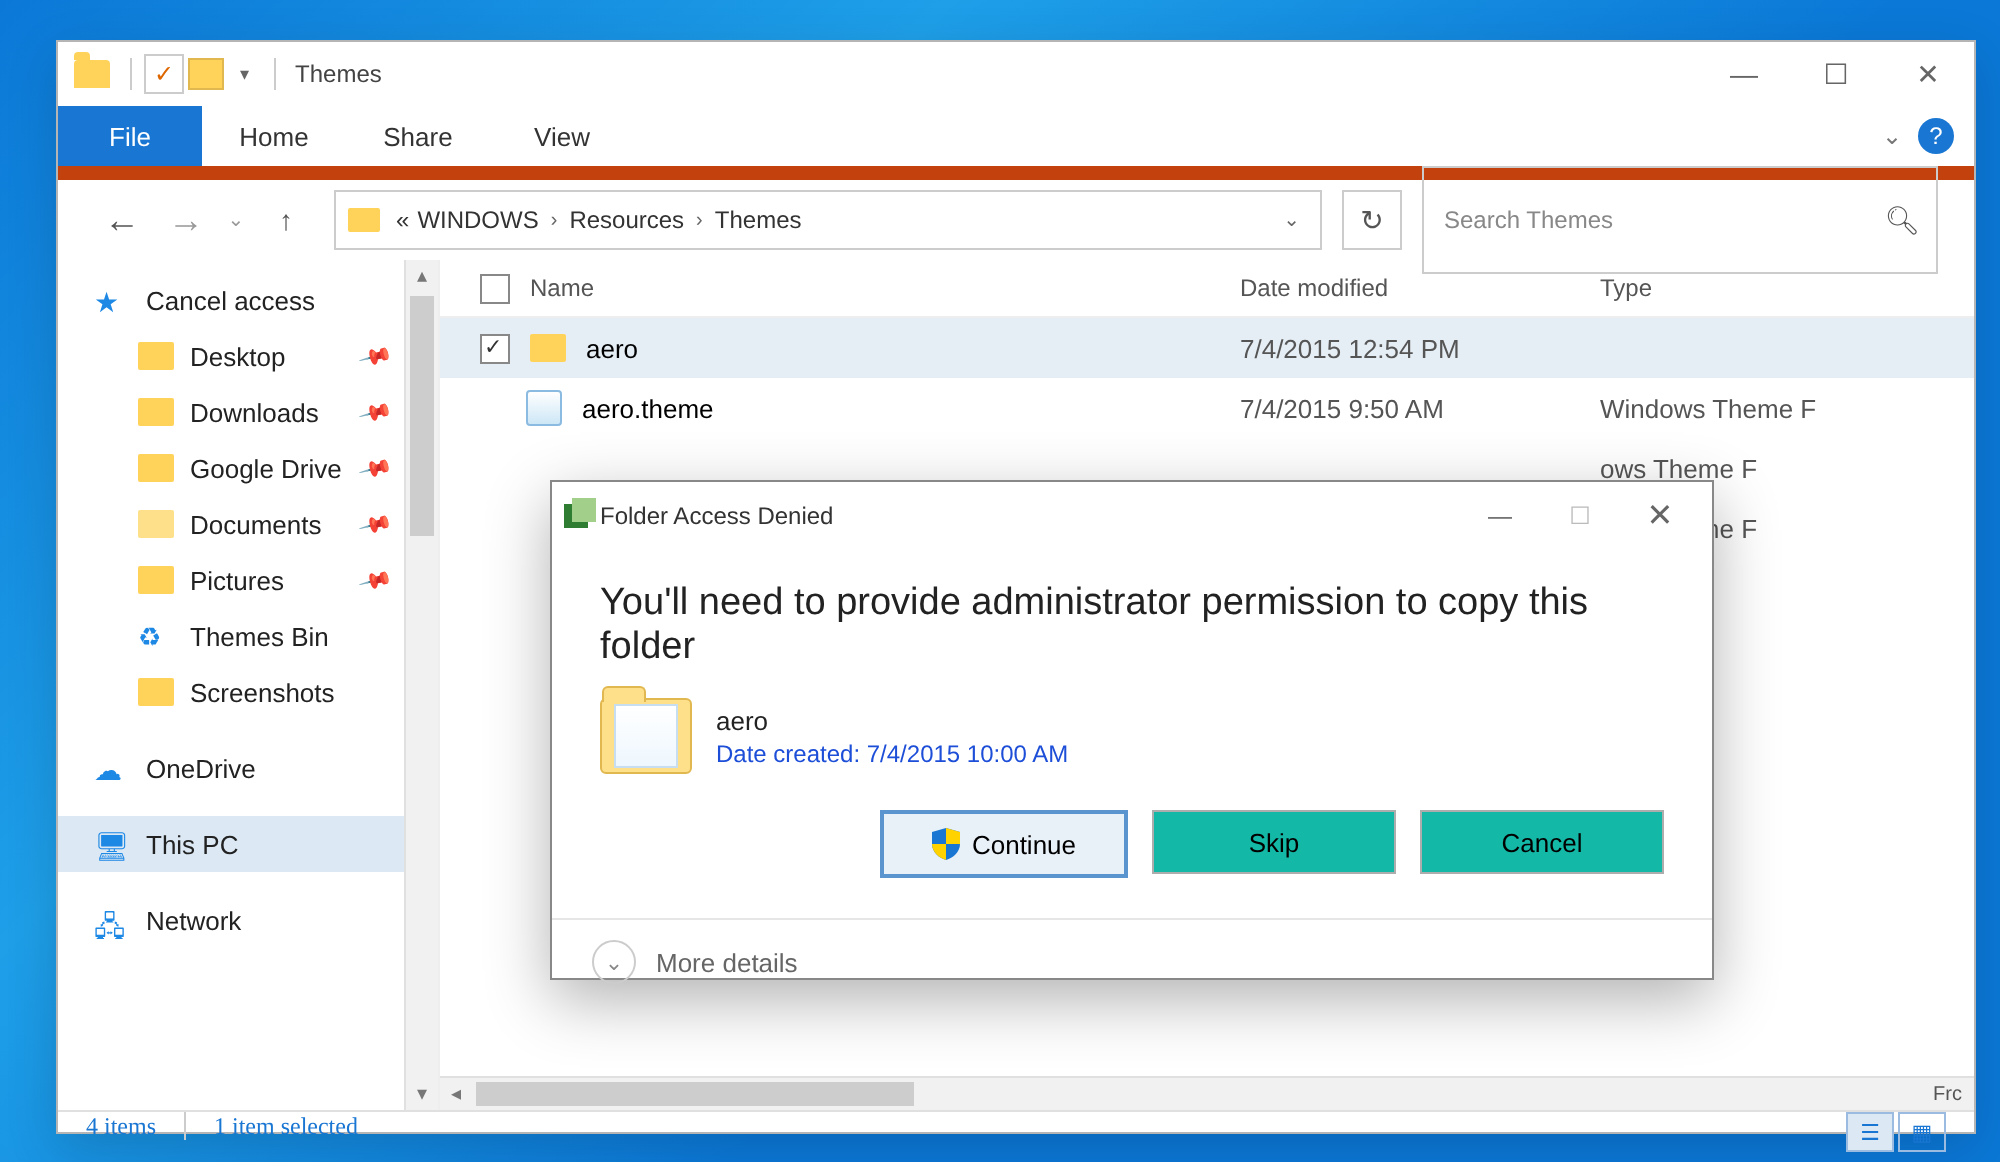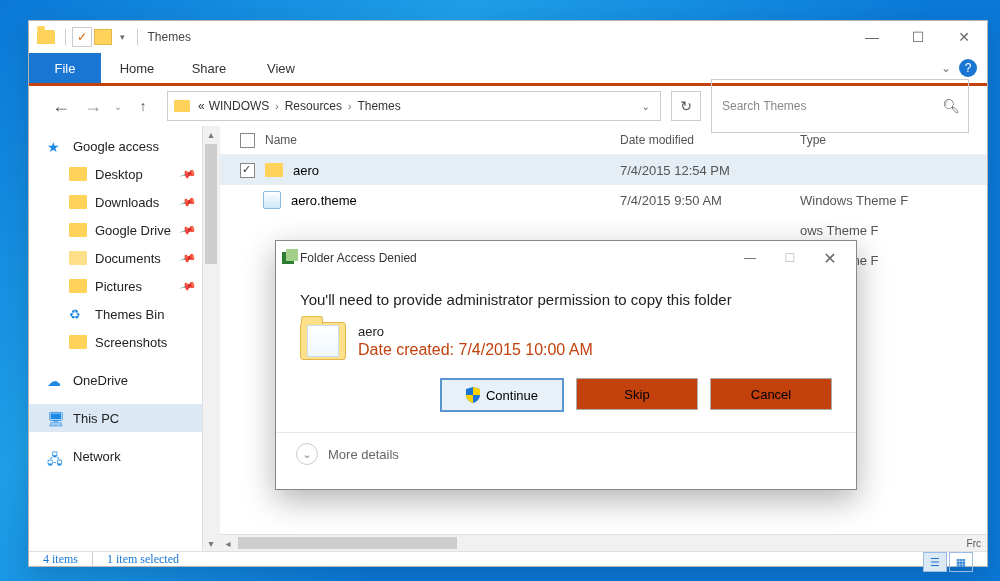--- a/index.html
+++ b/index.html
@@ -8,21 +8,21 @@
 .titlebar{height:32px;display:flex;align-items:center;padding-left:8px;}
 .titlebar .folder-ico{width:18px;height:14px;background:#ffd35a;border-radius:2px 2px 0 0;position:relative;margin-right:4px;}
 .titlebar .folder-ico:before{content:"";position:absolute;top:-4px;left:0;width:8px;height:4px;background:#ffd35a;border-radius:2px 2px 0 0;}
 .titlebar .sep{width:1px;height:16px;background:#ccc;margin:0 6px;}
 .qat-ico{width:18px;height:18px;border:1px solid #ccc;display:flex;align-items:center;justify-content:center;font-size:12px;color:#8a4f00;background:#fff;margin-right:2px;}
 .qat-ico.chk{color:#d60;}
 .qat-dd{font-size:9px;color:#666;margin:0 6px;}
 .title-text{font-size:12px;color:#444;margin-left:4px;}
 .winbtns{margin-left:auto;display:flex;}
 .winbtn{width:46px;height:30px;display:flex;align-items:center;justify-content:center;color:#666;font-size:14px;}
-.ribbon-tabs{height:30px;display:flex;align-items:stretch;border-bottom:3px solid #c2410c;}
+.ribbon-tabs{height:30px;display:flex;align-items:stretch;border-bottom:7px solid #c2410c;}
 .ribbon-tabs .file{background:#1976d2;color:#fff;width:72px;display:flex;align-items:center;justify-content:center;font-size:13px;}
 .ribbon-tabs .tab{width:72px;display:flex;align-items:center;justify-content:center;font-size:13px;color:#333;}
 .ribbon-tabs .right{margin-left:auto;display:flex;align-items:center;padding-right:10px;gap:8px;color:#777;}
 .helpcircle{width:18px;height:18px;border-radius:50%;background:#1976d2;color:#fff;font-size:12px;display:flex;align-items:center;justify-content:center;}
 .navrow{height:40px;display:flex;align-items:center;padding:0 18px;gap:4px;}
 .navarrow{width:28px;height:28px;display:flex;align-items:center;justify-content:center;font-size:18px;color:#999;}
 .navarrow.active{color:#555;}
 .navarrow.up{font-size:14px;}
 .addr{flex:1;height:28px;border:1px solid #ccc;display:flex;align-items:center;padding:0 6px;margin:0 6px;min-width:0;}
 .addr .fico{width:16px;height:12px;background:#ffd35a;border-radius:1px;margin-right:6px;}
@@ -79,29 +79,29 @@
 
 .dialog{position:absolute;left:275px;top:240px;width:580px;height:248px;background:#fff;border:1px solid #888;box-shadow:0 10px 30px rgba(0,0,0,0.3);}
 .dlg-title{height:34px;display:flex;align-items:center;padding:0 6px;font-size:12px;color:#333;}
 .dlg-title .copyico{width:12px;height:12px;background:#2e7d32;margin-right:6px;position:relative;}
 .dlg-title .copyico:after{content:"";position:absolute;left:4px;top:-3px;width:12px;height:12px;background:#a2d08b;}
 .dlg-winbtns{margin-left:auto;display:flex;}
 .dlg-winbtns .winbtn{width:40px;height:28px;font-size:12px;}
 .dlg-winbtns .winbtn.close{font-size:16px;}
 .dlg-winbtns .winbtn.disabled{color:#bbb;}
 .dlg-body{padding:8px 24px;}
-.dlg-msg{font-size:15px;color:#222;margin:8px 0 14px;}
+.dlg-msg{font-size:19px;color:#222;margin:8px 0 14px;}
 .dlg-folder{display:flex;gap:12px;align-items:center;margin-bottom:18px;}
 .bigfolder{width:44px;height:36px;background:#ffe08a;border-radius:3px;position:relative;border:1px solid #e0b84f;}
 .bigfolder:before{content:"";position:absolute;top:-7px;left:0;width:20px;height:7px;background:#ffe08a;border-radius:3px 3px 0 0;border:1px solid #e0b84f;border-bottom:none;}
 .bigfolder:after{content:"";position:absolute;left:6px;top:2px;width:30px;height:30px;background:linear-gradient(#fff,#eef7fe);border:1px solid #c7def0;}
 .dlg-folder .meta .name{font-size:13px;color:#222;}
-.dlg-folder .meta .date{font-size:16px;color:#c2410c;margin-top:2px;}
+.dlg-folder .meta .date{font-size:12px;color:#1d4ed8;margin-top:2px;}
 .dlg-btns{display:flex;gap:12px;justify-content:flex-end;}
-.dlg-btn{width:120px;height:30px;border:1px solid #adadad;background:#c2410c;font-size:13px;display:flex;align-items:center;justify-content:center;gap:6px;cursor:default;}
+.dlg-btn{width:120px;height:30px;border:1px solid #adadad;background:#14b8a6;font-size:13px;display:flex;align-items:center;justify-content:center;gap:6px;cursor:default;}
 .dlg-btn.primary{border:2px solid #5a95d0;background:#e8f0f8;}
 .shield{width:14px;height:16px;display:inline-block;position:relative;}
 .shield svg{width:14px;height:16px;}
 .dlg-more{height:42px;border-top:1px solid #e6e6e6;display:flex;align-items:center;padding:0 20px;color:#666;font-size:13px;margin-top:12px;}
 .chevcircle{width:20px;height:20px;border:1px solid #ccc;border-radius:50%;display:flex;align-items:center;justify-content:center;font-size:11px;margin-right:10px;color:#888;}
 </style>
 </head>
 <body>
 
 <div class="desktop">
@@ -151,21 +151,21 @@
       <div class="search">
         <input placeholder="Search Themes" style="">
         <span class="magnifier">🔍︎</span>
       </div>
     </div>
 
     <div class="body">
       <div class="nav">
         <div class="navitem navhead">
             <span class="ico star">★</span>
-            <span>Google access</span>
+            <span>Cancel access</span>
           </div>
         <div class="navitem sub">
             <span class="ico folder"></span>
             <span>Desktop</span>
             <span class="pin">📌</span>
           </div>
         <div class="navitem sub">
             <span class="ico folder"></span>
             <span>Downloads</span>
             <span class="pin">📌</span>

